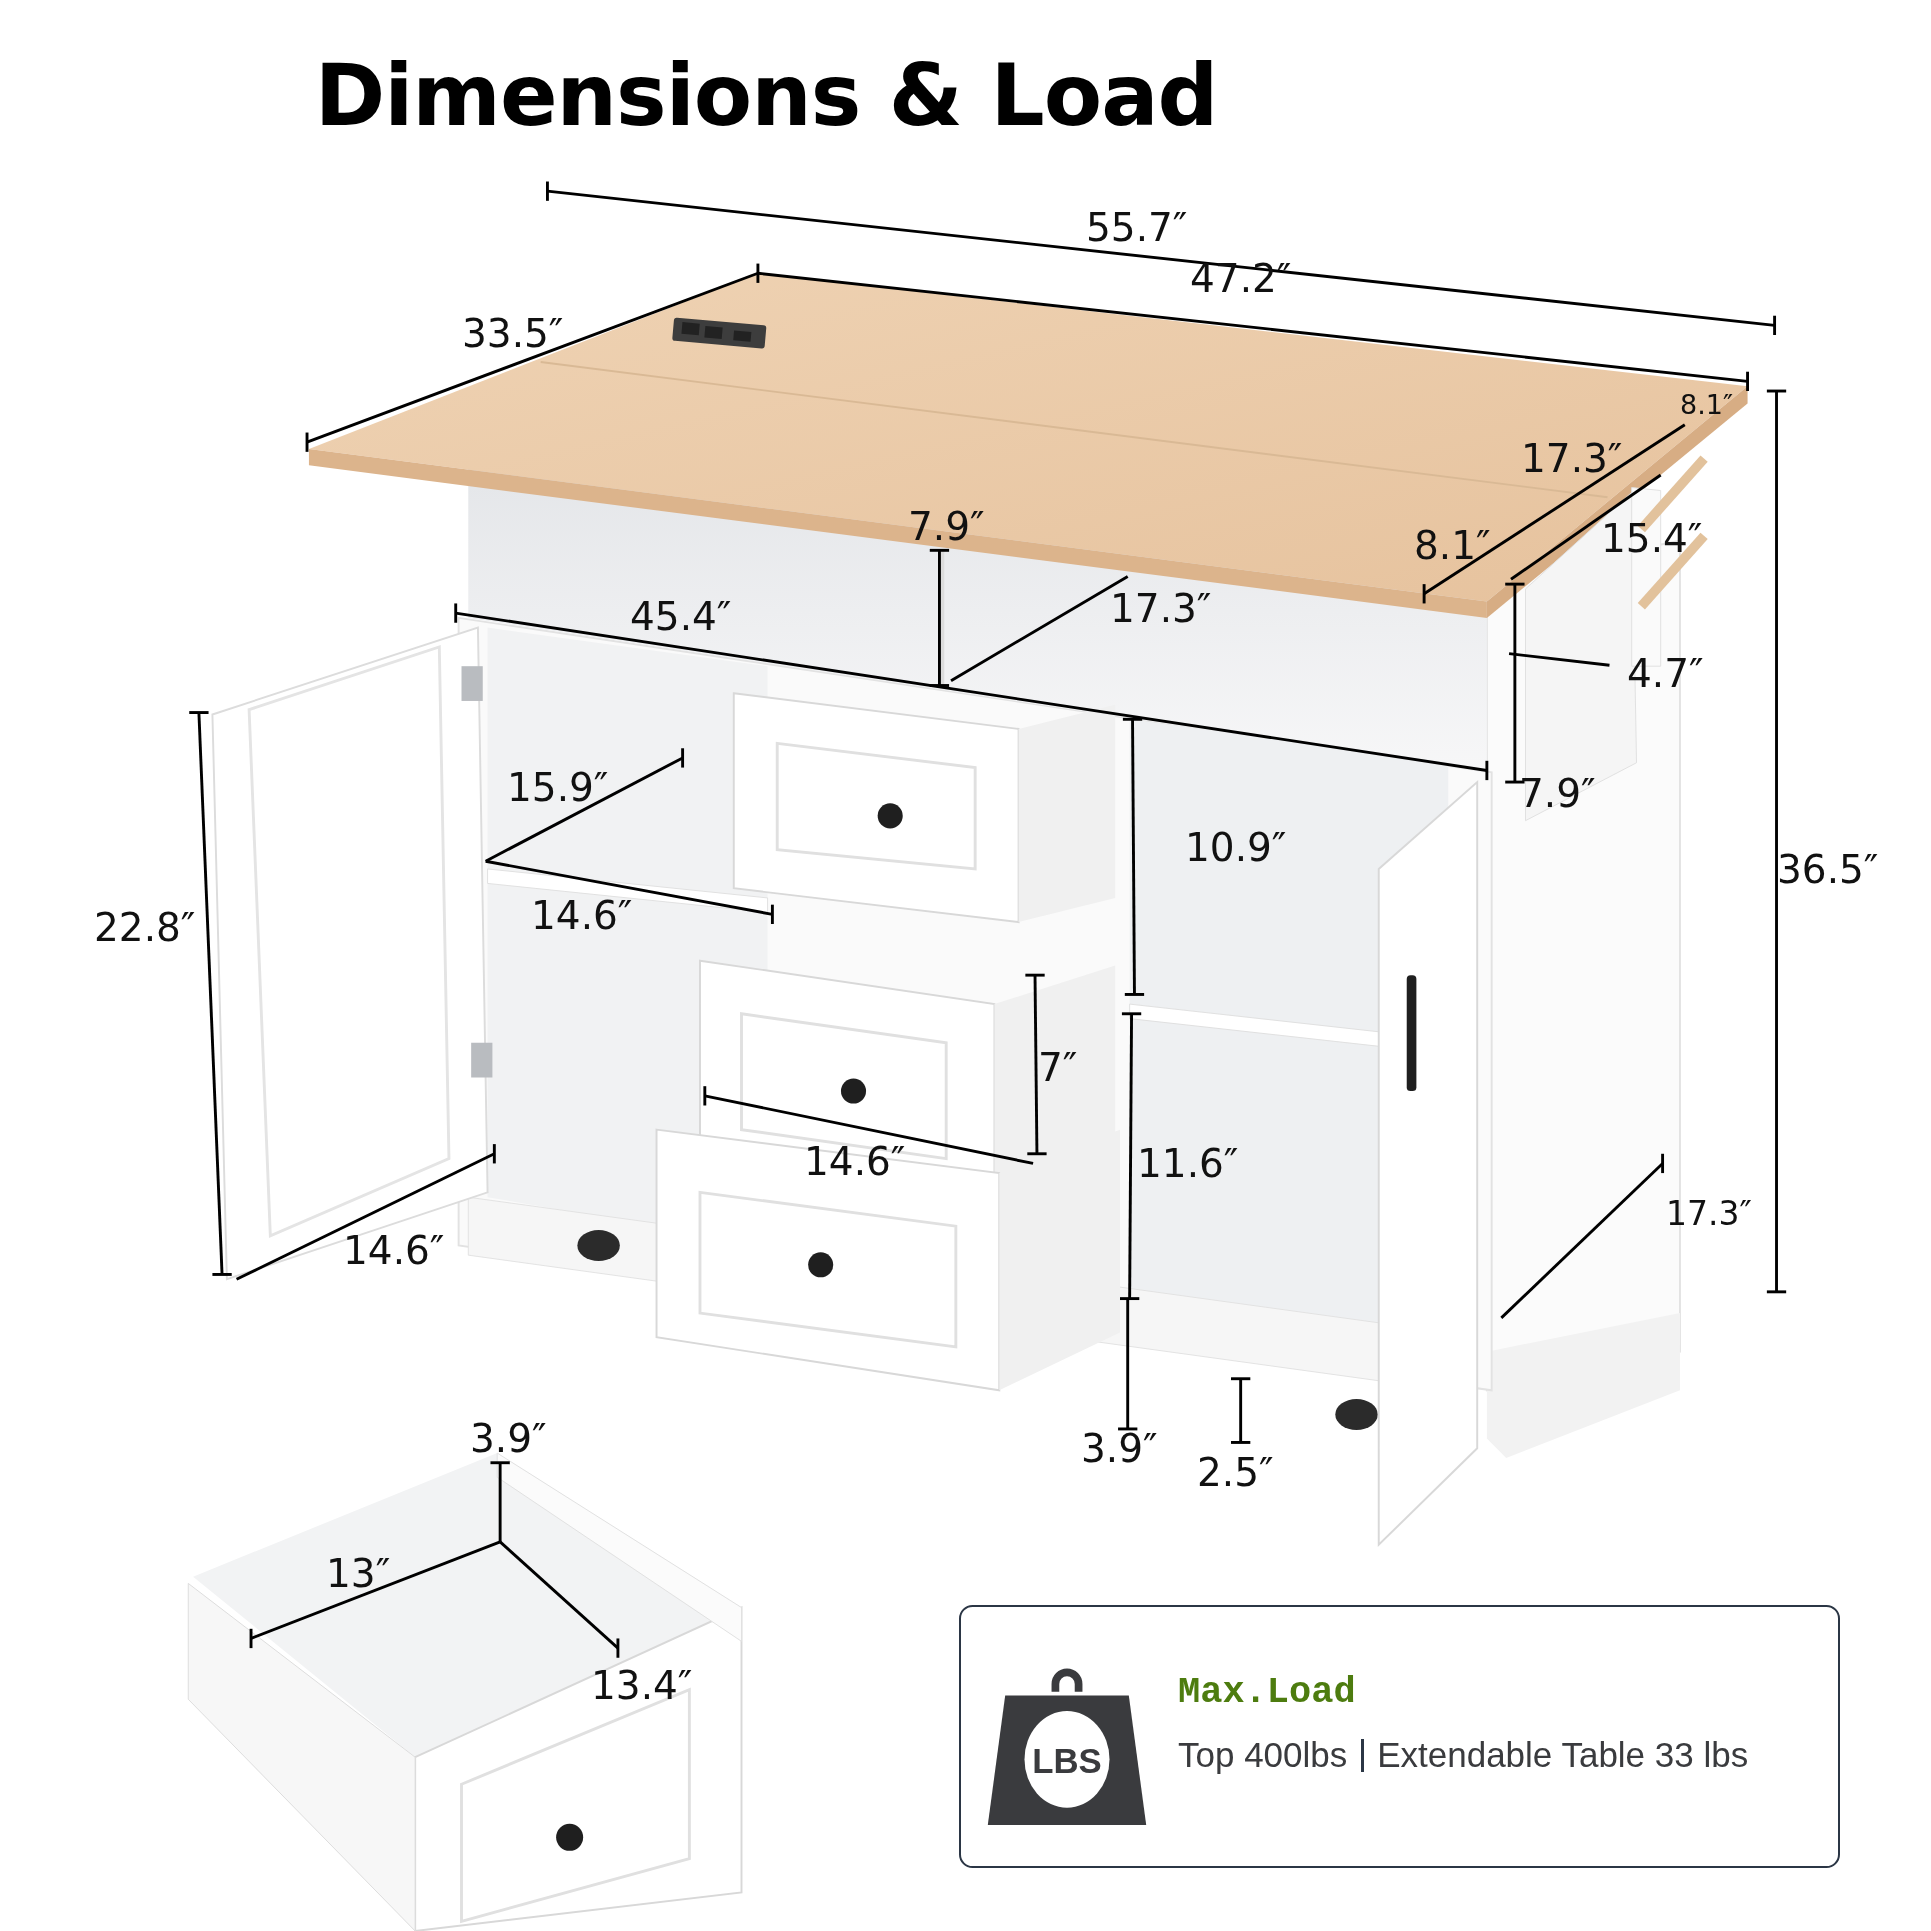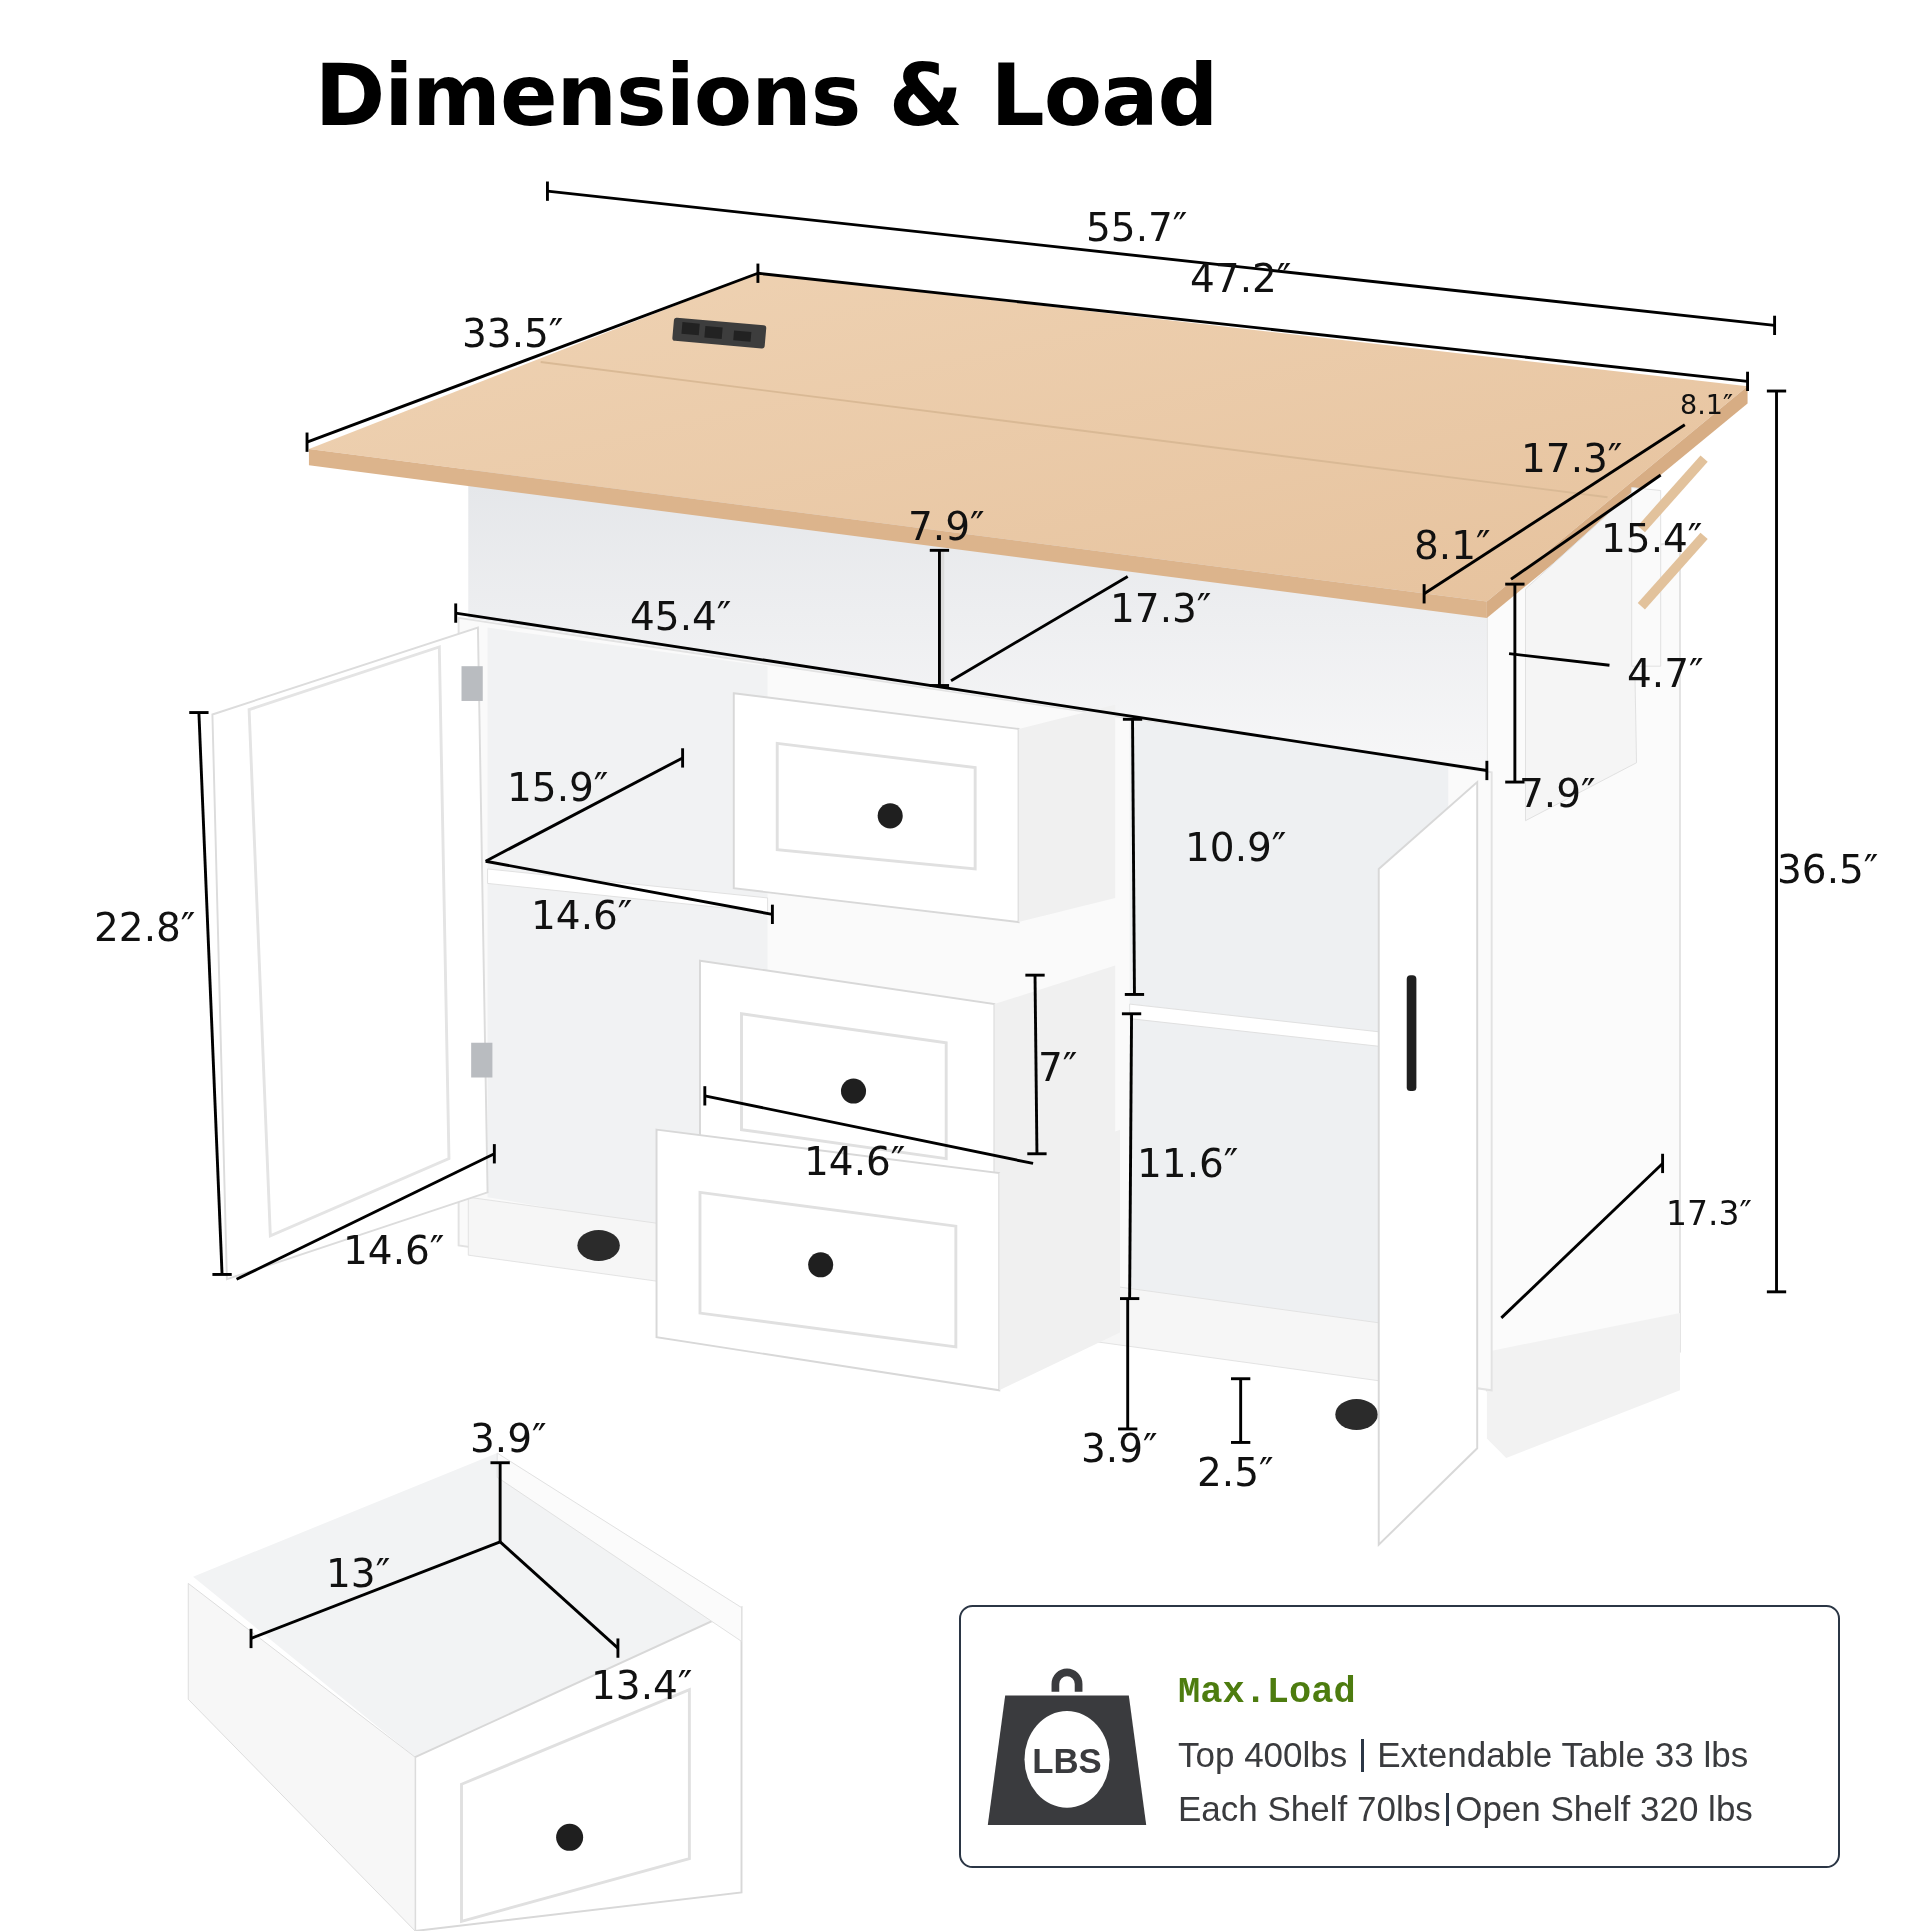--- a/index.html
+++ b/index.html
@@ -212,17 +212,14 @@
   <svg id="weight-icon" viewBox="0 0 176 178">
     <path d="M72 30 A16 16 0 1 1 104 30 L104 38 L96 38 L96 30 A8 8 0 1 0 80 30 L80 38 L72 38 Z" fill="#3a3b3e"></path>
     <path d="M24 42 L152 42 L170 176 L6 176 Z" fill="#3a3b3e" stroke-linejoin="round"></path>
     <ellipse cx="88" cy="108" rx="44" ry="50" fill="#fff"></ellipse>
     <text x="88" y="122" text-anchor="middle" font-family="Liberation Sans, sans-serif" font-weight="bold" font-size="36" fill="#3a3b3e">LBS</text>
   </svg>
   <div id="load-title">Max.Load</div>
   <div class="load-line" id="load-line-1">
     <span>Top 400lbs</span><span class="sep"></span><span>Extendable Table 33 lbs</span>
   </div>
-  <div class="load-line" id="load-line-2">
-    <span>Each Shelf 70lbs</span><span class="sep" style="margin:0 5.8px;"></span><span>Open Shelf 320 lbs</span>
-  </div>
 </div>
 
 
 </body></html>

